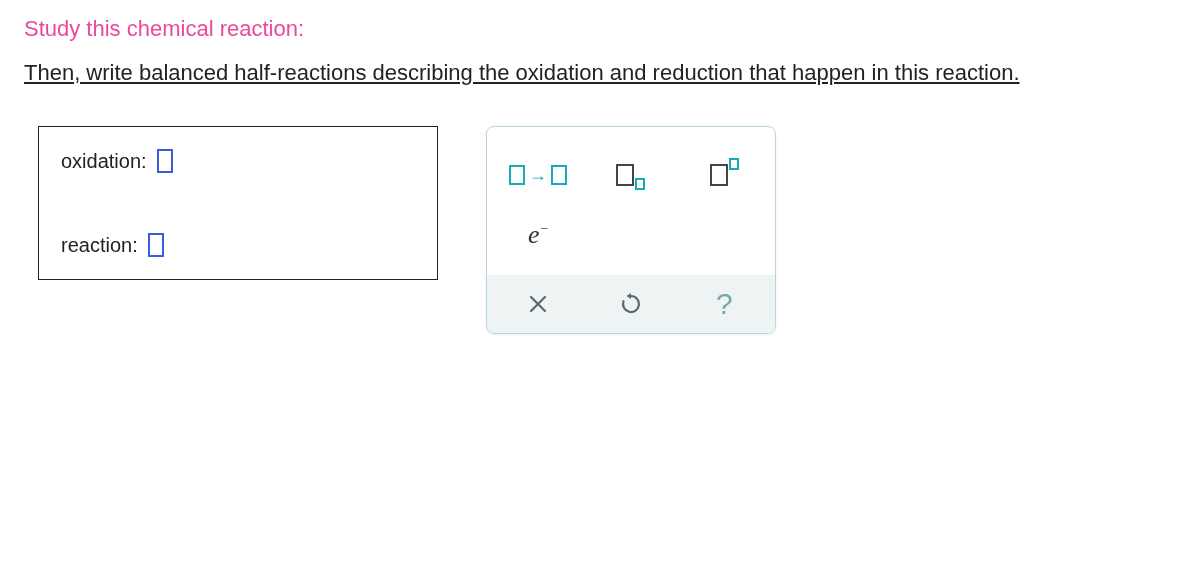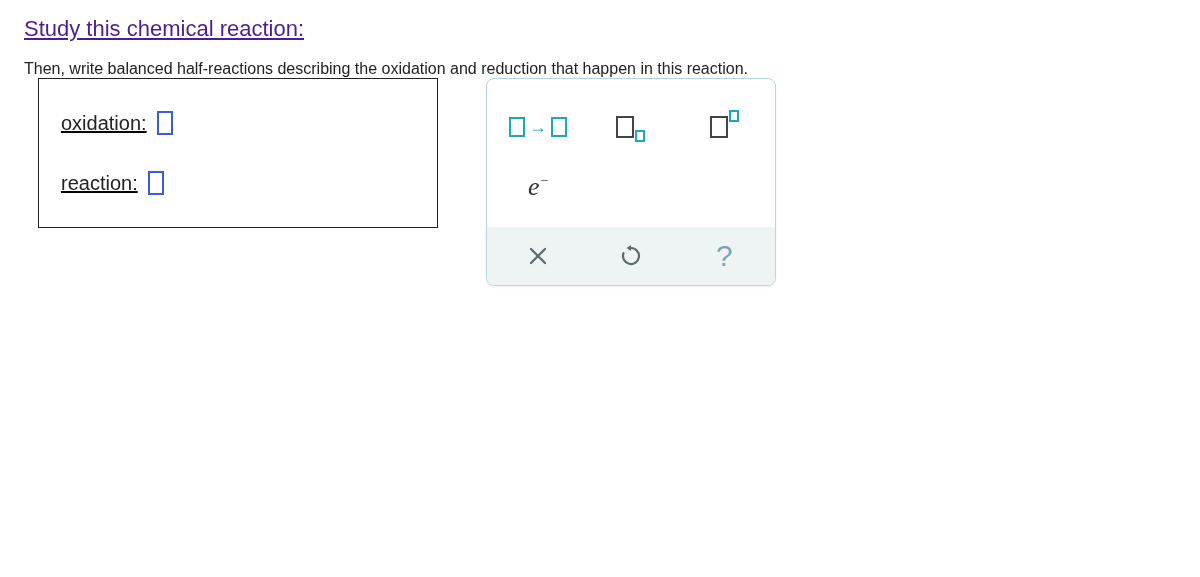--- a/index.html
+++ b/index.html
@@ -12,59 +12,59 @@
       background: #fff;
       width: 1200px;
       height: 577px;
       padding: 0;
     }
     .content {
       padding: 10px 24px;
     }
     .instruction {
       font-size: 22px;
-      color: #4c1d95;
+      color: #ec4899;
       margin-bottom: 18px;
       margin-top: 6px;
-      text-decoration: underline;
     }
     .equation {
       font-family: "Times New Roman", Times, serif;
       font-size: 28px;
       color: #000;
       margin-left: 56px;
       margin-bottom: 28px;
     }
     .equation sub {
       font-size: 0.7em;
       vertical-align: sub;
     }
     .equation .arrow {
       display: inline-block;
       margin: 0 8px;
       font-size: 24px;
     }
     .instruction2 {
-      font-size: 16px;
+      font-size: 22px;
       color: #222;
+      margin-bottom: 40px;
+      text-decoration: underline;
     }
     .workarea {
       display: flex;
       align-items: flex-start;
       gap: 48px;
       margin-left: 14px;
     }
     .answer-box {
       border: 1.5px solid #222;
       width: 400px;
-      padding: 32px 22px;
+      padding: 22px 22px;
       display: flex;
       flex-direction: column;
-      gap: 36px;
-      text-decoration: underline;
+      gap: 60px;
     }
     .answer-row {
       display: flex;
       align-items: center;
       gap: 10px;
     }
     .answer-label {
       font-size: 20px;
       color: #222;
     }

